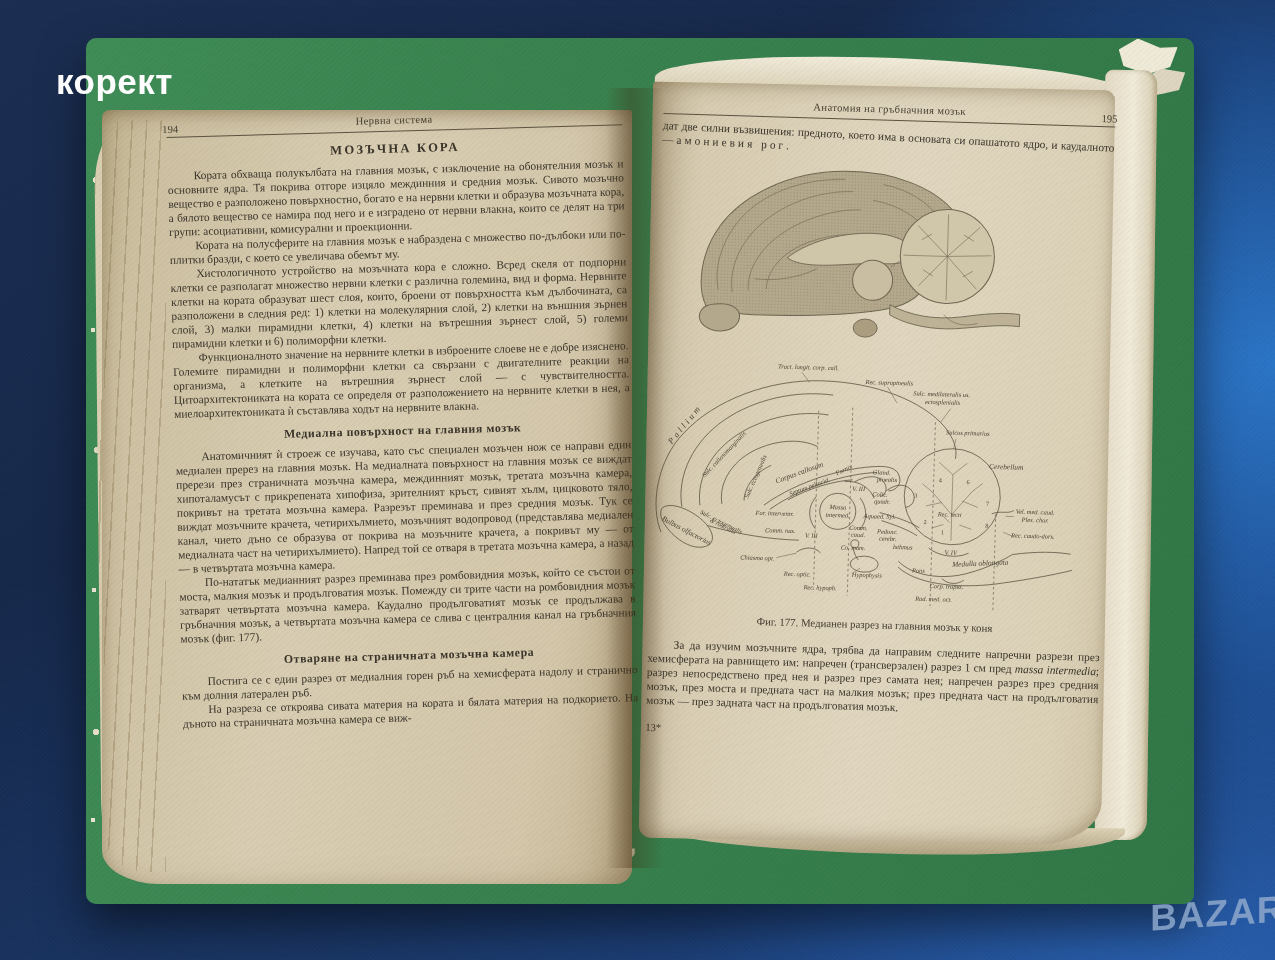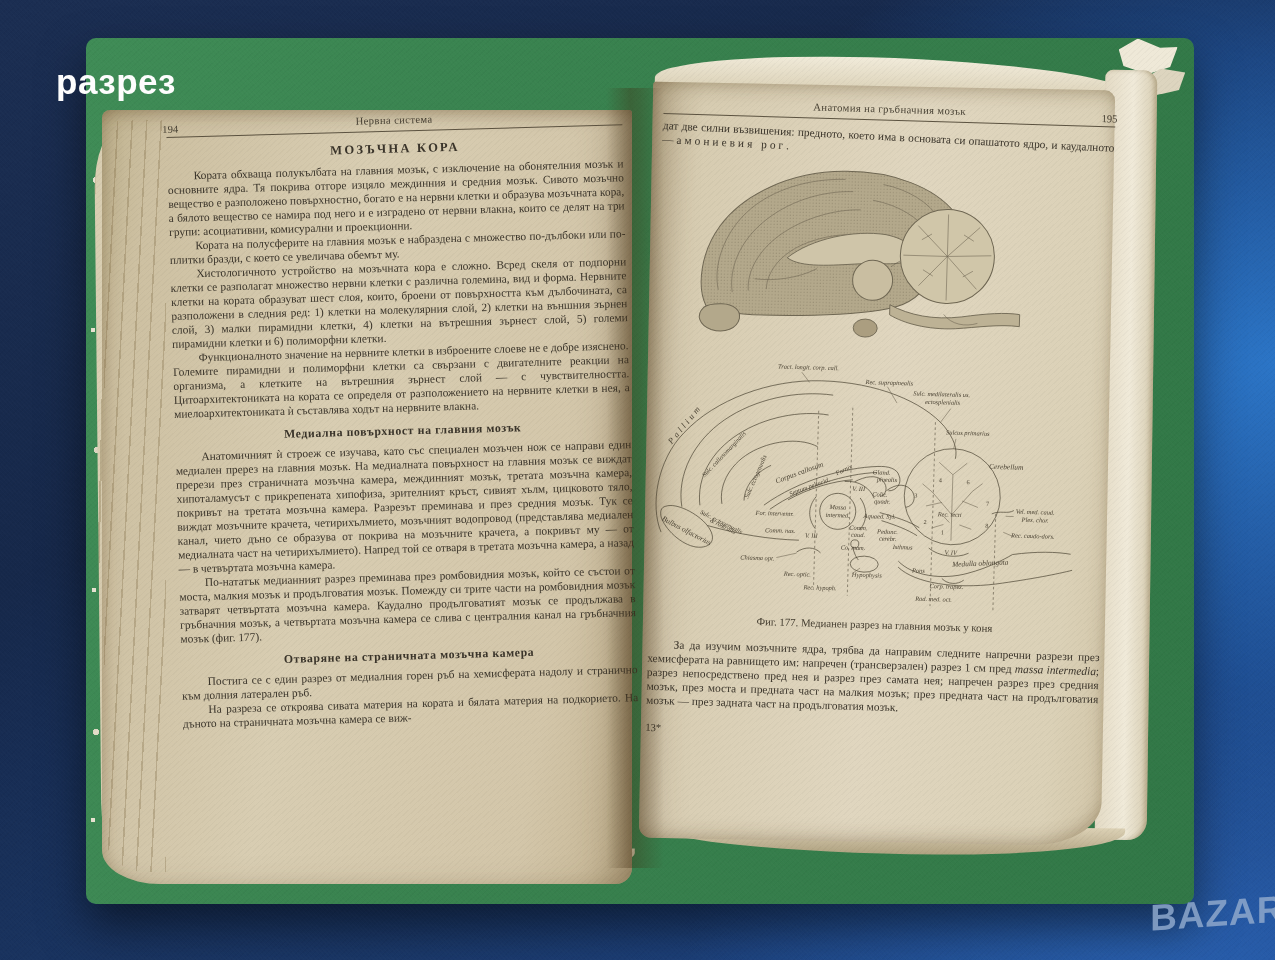--- a/index.html
+++ b/index.html
@@ -317,15 +317,15 @@
     <p class="bp">
       <span>За да изучим мозъчните ядра, трябва да направим следните напречни разрези през хемисферата на равнището им: напречен (трансверзален) разрез 1 см пред </span><i>massa intermedia</i><span>; разрез непосредствено пред нея и разрез през самата нея; напречен разрез през средния мозък, през моста и предната част на малкия мозък; през предната част на продълговатия мозък — през задната част на продълговатия мозък.</span>
     </p>
 
     <div class="sig">13*</div>
   </div>
 
   <div class="gutter"></div>
   <div class="fabric"></div>
 
-  <div class="wm">разрез</div>
+  <div class="wm">корект</div>
   <div class="bazar">BAZAR</div>
 </div>
 
 </body></html>

